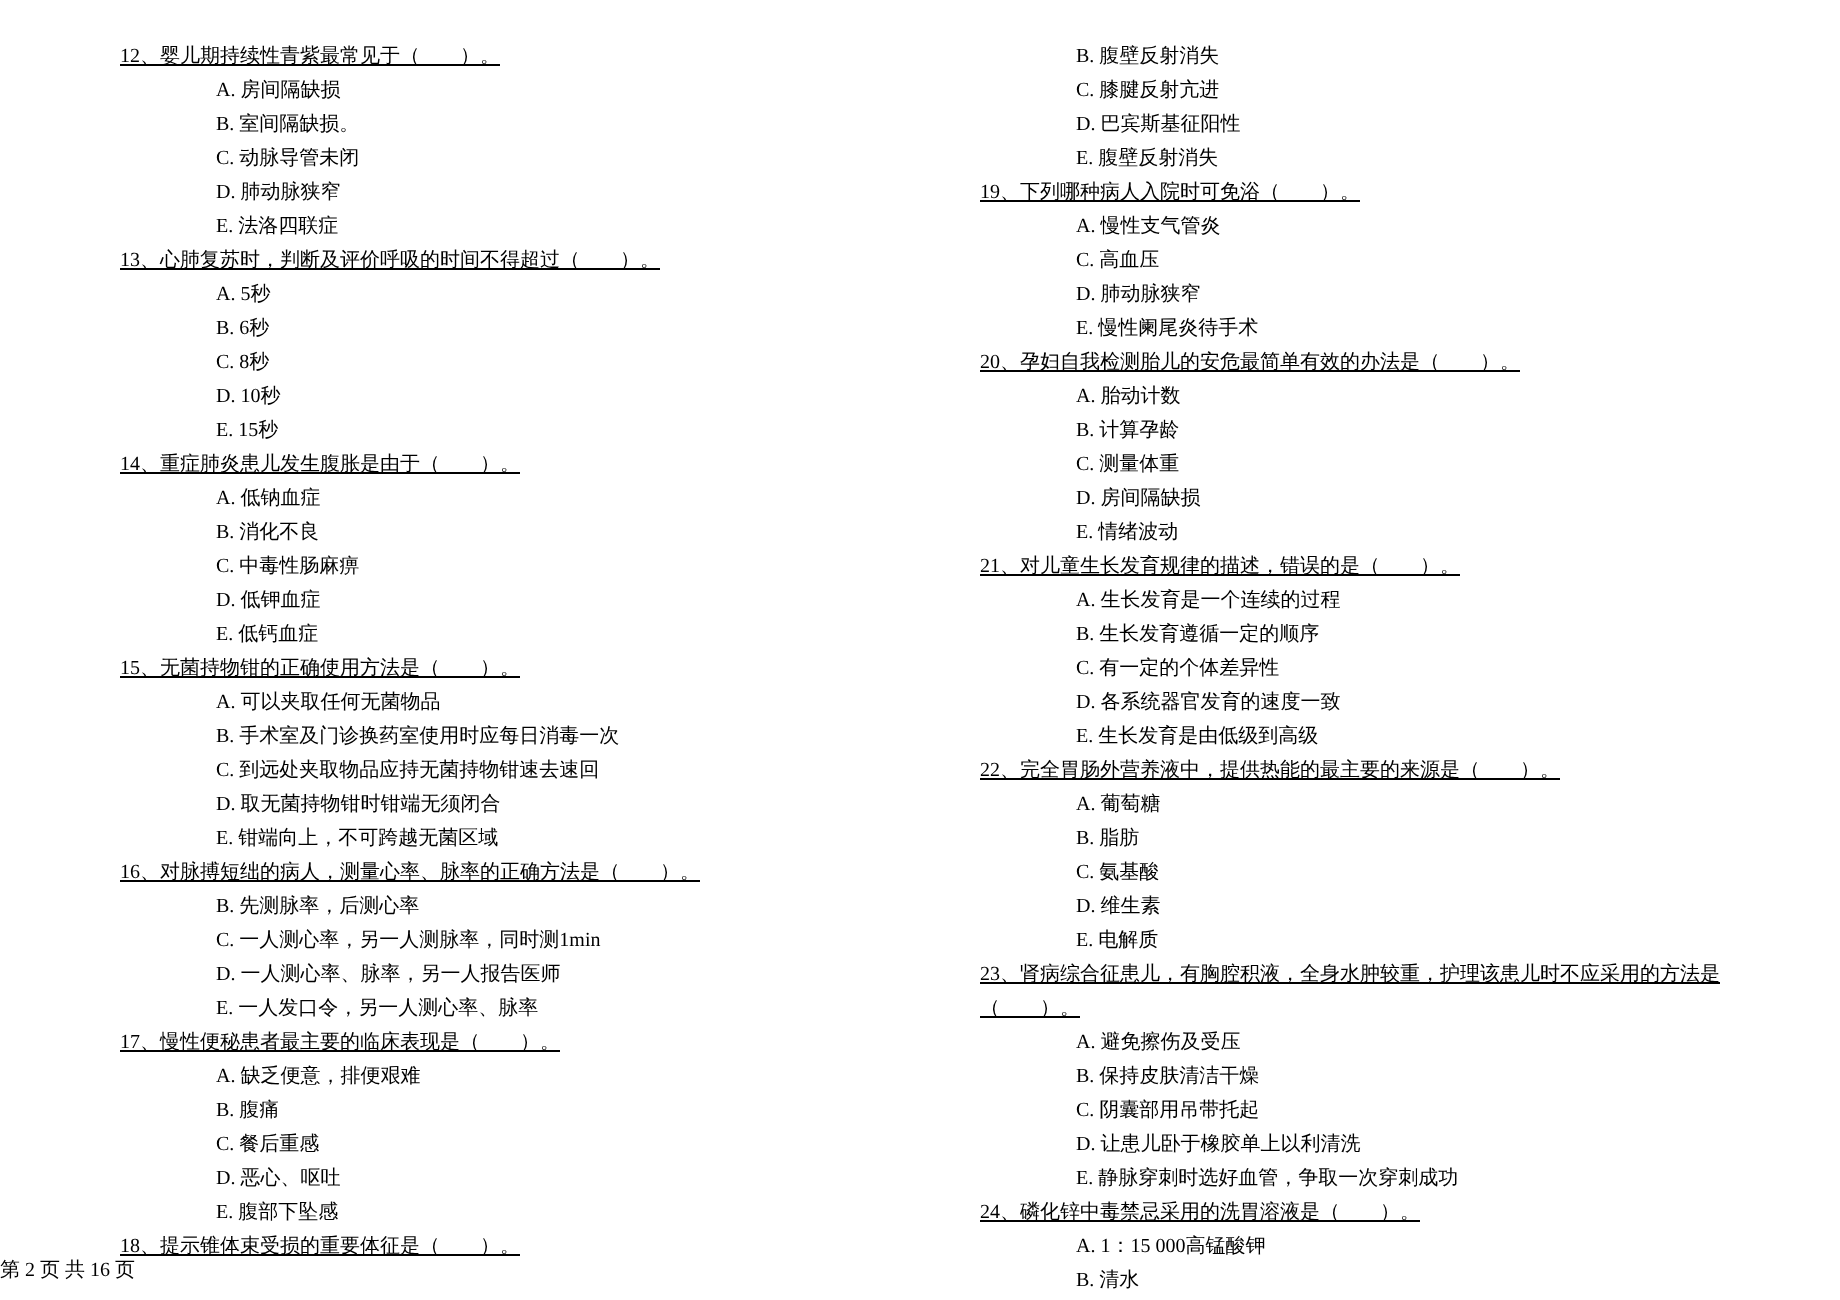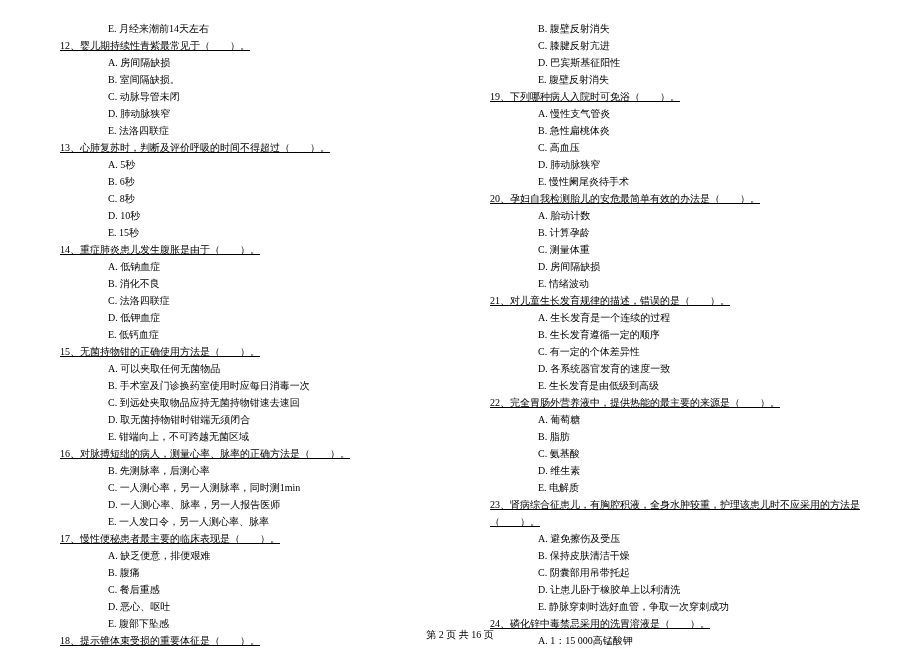--- a/index.html
+++ b/index.html
@@ -30,49 +30,47 @@
     }
     .question-line {
       padding-left: 10px;
       text-decoration: underline;
     }
     .footer {
       position: absolute;
       bottom: 8px;
       left: 0;
       right: 0;
-      text-align: center;
       font-size: 10px;
     }
   </style>
 </head>
 <body>
 
 <div class="columns">
   <div class="column">
-    <div class="option-indent">E. 月经来潮前14天左右</div>
 
     <div class="question-line">12、婴儿期持续性青紫最常见于（　　）。</div>
     <div class="option-indent">A. 房间隔缺损</div>
     <div class="option-indent">B. 室间隔缺损。</div>
     <div class="option-indent">C. 动脉导管未闭</div>
     <div class="option-indent">D. 肺动脉狭窄</div>
     <div class="option-indent">E. 法洛四联症</div>
 
     <div class="question-line">13、心肺复苏时，判断及评价呼吸的时间不得超过（　　）。</div>
     <div class="option-indent">A. 5秒</div>
     <div class="option-indent">B. 6秒</div>
     <div class="option-indent">C. 8秒</div>
     <div class="option-indent">D. 10秒</div>
     <div class="option-indent">E. 15秒</div>
 
     <div class="question-line">14、重症肺炎患儿发生腹胀是由于（　　）。</div>
     <div class="option-indent">A. 低钠血症</div>
     <div class="option-indent">B. 消化不良</div>
-    <div class="option-indent">C. 法洛四联症</div>
+    <div class="option-indent">C. 中毒性肠麻痹</div>
     <div class="option-indent">D. 低钾血症</div>
     <div class="option-indent">E. 低钙血症</div>
 
     <div class="question-line">15、无菌持物钳的正确使用方法是（　　）。</div>
     <div class="option-indent">A. 可以夹取任何无菌物品</div>
     <div class="option-indent">B. 手术室及门诊换药室使用时应每日消毒一次</div>
     <div class="option-indent">C. 到远处夹取物品应持无菌持物钳速去速回</div>
     <div class="option-indent">D. 取无菌持物钳时钳端无须闭合</div>
     <div class="option-indent">E. 钳端向上，不可跨越无菌区域</div>
 
@@ -94,21 +92,20 @@
   </div>
 
   <div class="column">
     <div class="option-indent">B. 腹壁反射消失</div>
     <div class="option-indent">C. 膝腱反射亢进</div>
     <div class="option-indent">D. 巴宾斯基征阳性</div>
     <div class="option-indent">E. 腹壁反射消失</div>
 
     <div class="question-line">19、下列哪种病人入院时可免浴（　　）。</div>
     <div class="option-indent">A. 慢性支气管炎</div>
-    <div class="option-indent">B. 急性扁桃体炎</div>
     <div class="option-indent">C. 高血压</div>
     <div class="option-indent">D. 肺动脉狭窄</div>
     <div class="option-indent">E. 慢性阑尾炎待手术</div>
 
     <div class="question-line">20、孕妇自我检测胎儿的安危最简单有效的办法是（　　）。</div>
     <div class="option-indent">A. 胎动计数</div>
     <div class="option-indent">B. 计算孕龄</div>
     <div class="option-indent">C. 测量体重</div>
     <div class="option-indent">D. 房间隔缺损</div>
     <div class="option-indent">E. 情绪波动</div>

